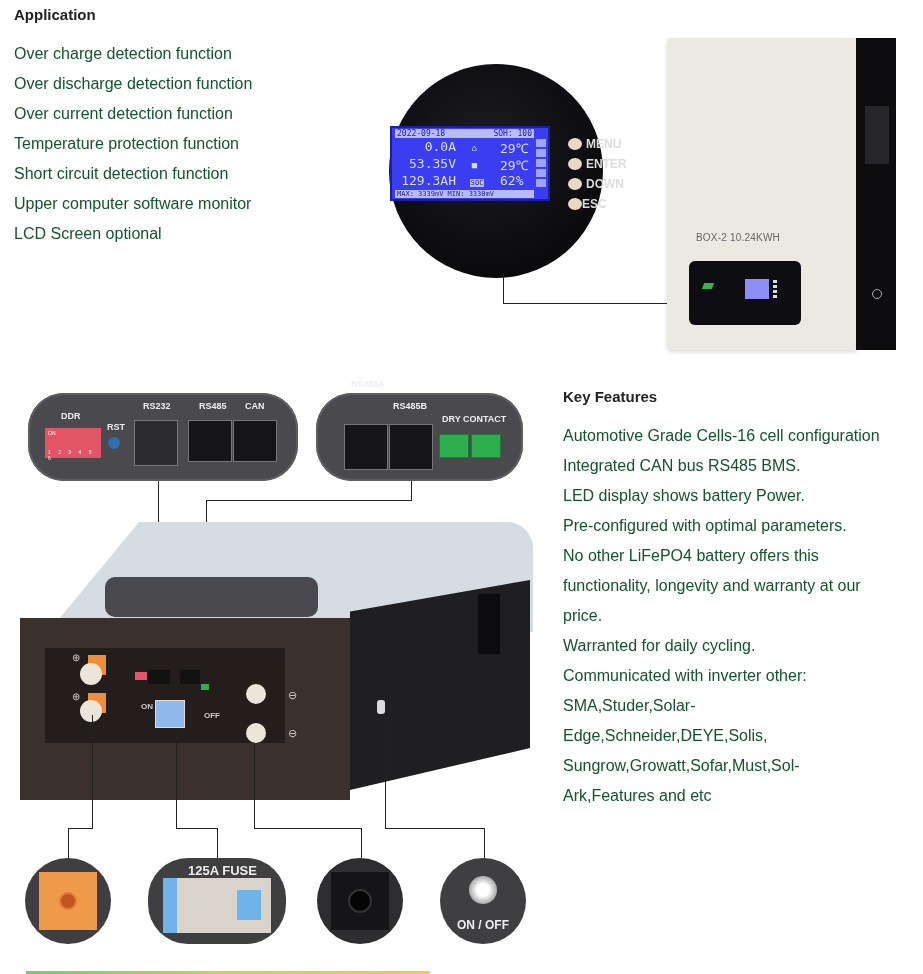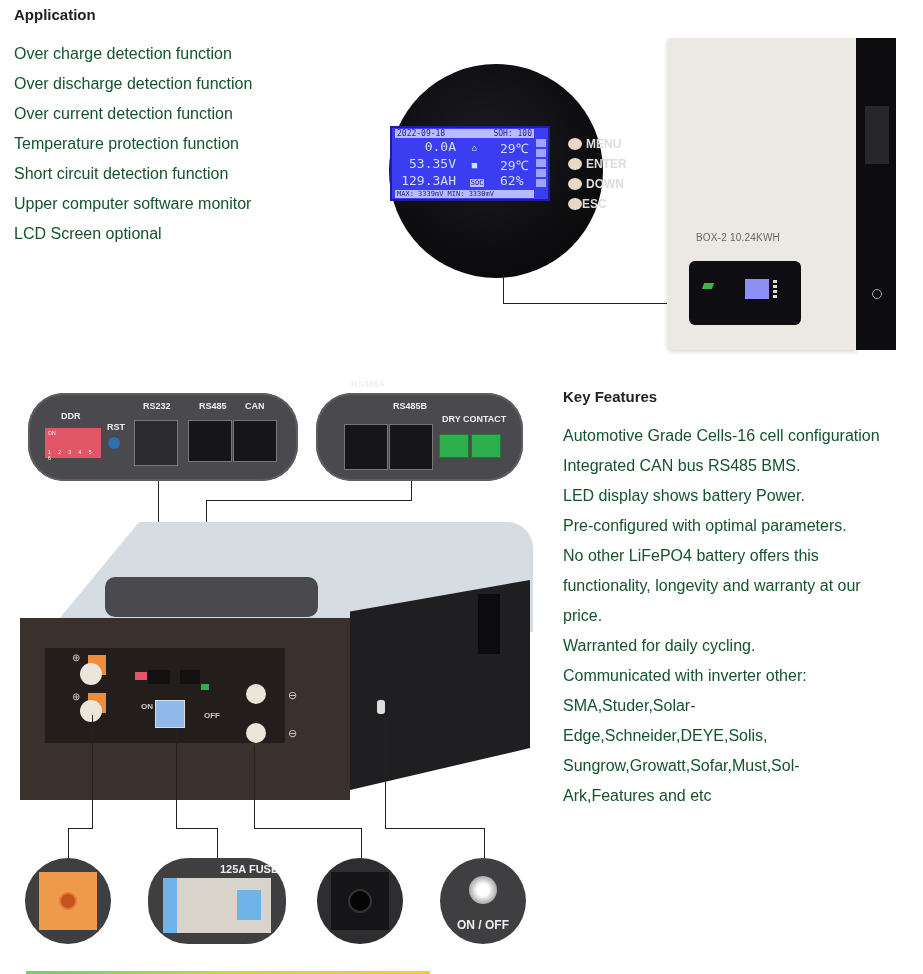--- a/index.html
+++ b/index.html
@@ -196,21 +196,21 @@
 <div class="abs leader" style="left:385px;top:715px;width:1px;height:114px;"></div>
 <div class="abs leader" style="left:385px;top:828px;width:100px;height:1px;"></div>
 <div class="abs leader" style="left:484px;top:828px;width:1px;height:30px;"></div>
 
 <div class="abs detail-circle" style="left:25px;top:858px;width:86px;height:86px;">
   <div style="position:absolute;left:14px;top:14px;width:58px;height:58px;background:#ef9a4a;">
     <div style="position:absolute;left:20px;top:20px;width:18px;height:18px;border-radius:50%;background:#c2551f;border:2px solid #e6783a;box-sizing:border-box;"></div>
   </div>
 </div>
 <div class="abs detail-circle" style="left:148px;top:858px;width:138px;height:86px;border-radius:40px;">
-  <div class="detail-text" style="position:absolute;left:40px;top:5px;font-size:11px;margin-left:32px;">125A FUSE</div>
+  <div class="detail-text" style="position:absolute;left:40px;top:5px;font-size:13px;">125A FUSE</div>
   <div style="position:absolute;left:15px;top:20px;width:108px;height:55px;background:#d8d4cc;">
     <div style="position:absolute;left:0;top:0;width:14px;height:55px;background:#6fb3e8;"></div>
     <div style="position:absolute;left:74px;top:12px;width:24px;height:30px;background:#6fb3e8;"></div>
   </div>
 </div>
 <div class="abs detail-circle" style="left:317px;top:858px;width:86px;height:86px;background:#2e2e31;">
   <div style="position:absolute;left:14px;top:14px;width:58px;height:58px;background:#151517;">
     <div style="position:absolute;left:17px;top:17px;width:24px;height:24px;border-radius:50%;background:#050505;border:2px solid #333;box-sizing:border-box;"></div>
   </div>
 </div>

